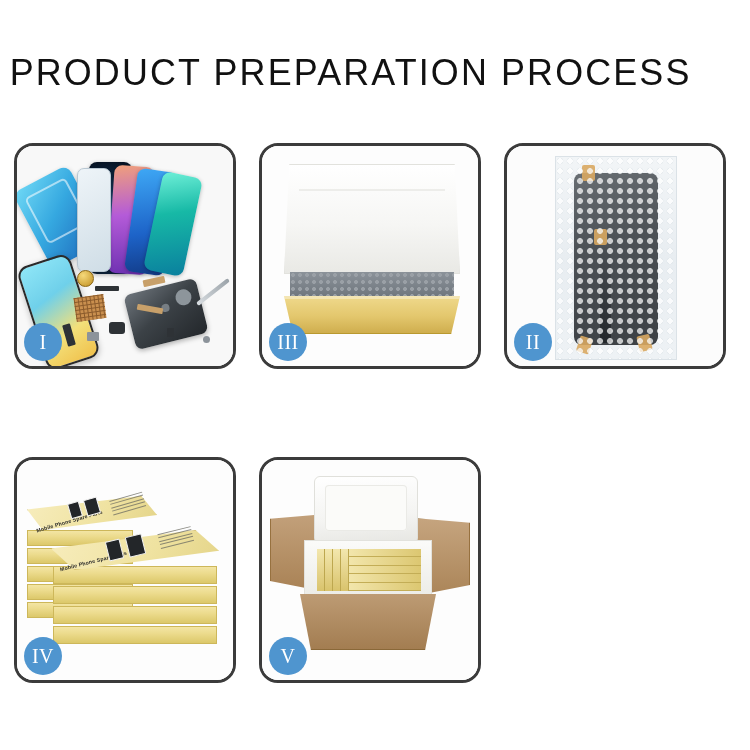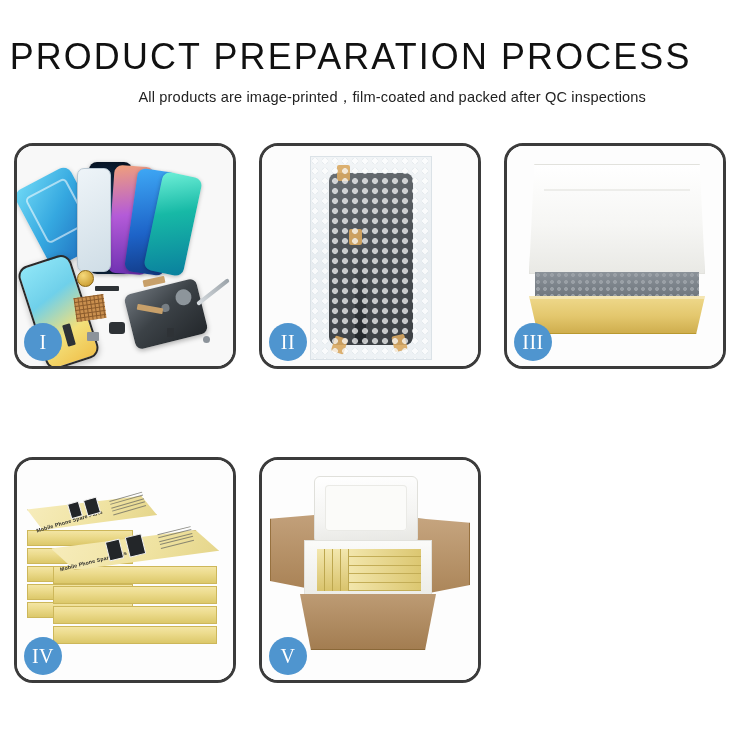--- a/index.html
+++ b/index.html
@@ -5,21 +5,21 @@
   * { box-sizing: border-box; margin: 0; padding: 0; }
   html, body {
     width: 750px; height: 750px;
     background: #ffffff;
     font-family: "Liberation Sans", sans-serif;
     overflow: hidden;
   }
   .page { position: relative; width: 750px; height: 750px; background: #fff; }
 
   
-  .header { width: 646px; padding-top: 38px; text-align: right; }
+  .header { width: 646px; padding-top: 54px; text-align: left; }
   .title {
     font-family: "Liberation Sans", sans-serif;
     font-size: 37px; font-weight: 400; color: #111;
     letter-spacing: 2.2px; line-height: 1.05;
     transform: scaleX(0.97); transform-origin: center;
     white-space: nowrap;
   }
   .subtitle {
     margin-top: 11px;
     font-family: "Liberation Sans", sans-serif;
@@ -270,21 +270,20 @@
   .p6 .tapeA { position: absolute; left: 46px; top: 110px; width: 16px; height: 20px; background:#b89468; transform: skewY(22deg); }
   .p6 .tapeB { position: absolute; left: 46px; top: 178px; width: 16px; height: 20px; background:#b89468; transform: skewY(22deg); }
 </style>
 </head>
 <body>
 
 <div class="page">
 
   <div class="header">
     <div class="title">PRODUCT PREPARATION PROCESS</div>
-    <div class="subtitle">All products are image-printed，film-coated and packed after QC inspections</div>
   </div>
 
   <div class="grid">
 
     <div class="panel">
       <div class="panel-inner p1">
         <div class="bluefilm"></div>
         <div class="fan">
           <div class="ph ph4"></div>
           <div class="ph ph3"></div>
@@ -304,44 +303,44 @@
         <div class="pt" style="left:92px;top:176px;width:16px;height:12px;border-radius:3px;"></div>
         <div class="pt lt" style="left:70px;top:186px;width:12px;height:9px;"></div>
         <div class="pt lt" style="left:34px;top:190px;width:10px;height:14px;border-radius:2px;"></div>
         <div class="pt" style="left:150px;top:182px;width:7px;height:9px;"></div>
         <div class="pt lt" style="left:186px;top:190px;width:7px;height:7px;border-radius:50%;"></div>
       </div>
       <div class="badge">I</div>
     </div>
 
     <div class="panel">
+      <div class="panel-inner p3">
+        <div class="lid"></div>
+        <div class="grey"></div>
+        <div class="tray"></div>
+      </div>
+      <div class="badge">III</div>
+    </div>
+
+    <div class="panel">
       <div class="panel-inner p2">
         <div class="bag">
           <div class="screen"></div>
           <div class="cable"></div>
           <div class="tape t1"></div>
           <div class="tape t2"></div>
           <div class="tape t3"></div>
           <div class="tape t4"></div>
           <div class="bubbles"></div>
         </div>
       </div>
       <div class="badge">II</div>
     </div>
 
     <div class="panel">
-      <div class="panel-inner p3">
-        <div class="lid"></div>
-        <div class="grey"></div>
-        <div class="tray"></div>
-      </div>
-      <div class="badge">III</div>
-    </div>
-
-    <div class="panel">
       <div class="panel-inner p4">
         <div class="stack">
 
           <div class="bx" style="left:4px;  top:56px;  width:106px; height:16px;"></div>
           <div class="bx" style="left:4px;  top:74px;  width:106px; height:16px;"></div>
           <div class="bx" style="left:4px;  top:92px;  width:106px; height:16px;"></div>
           <div class="bx" style="left:4px;  top:110px; width:106px; height:16px;"></div>
           <div class="bx" style="left:4px;  top:128px; width:106px; height:16px;"></div>
 
           <div class="lidface" style="left:4px; top:22px; width:130px; height:34px; clip-path:polygon(0 40%,88% 0,100% 56%,12% 100%);">

